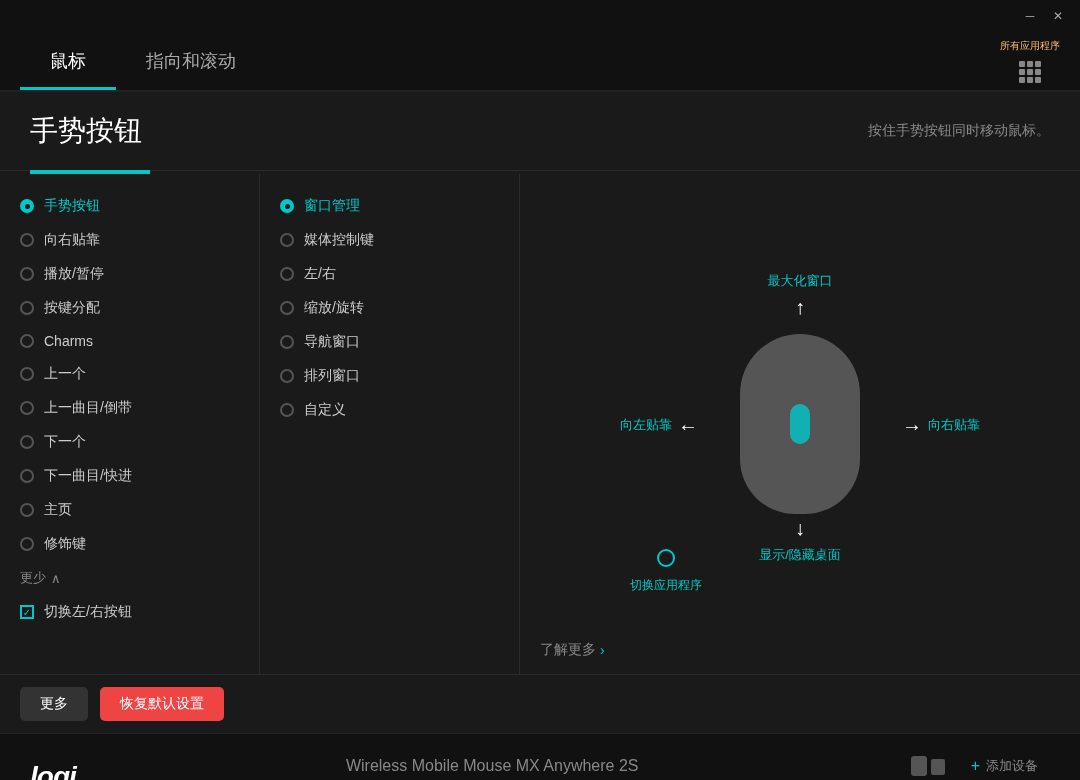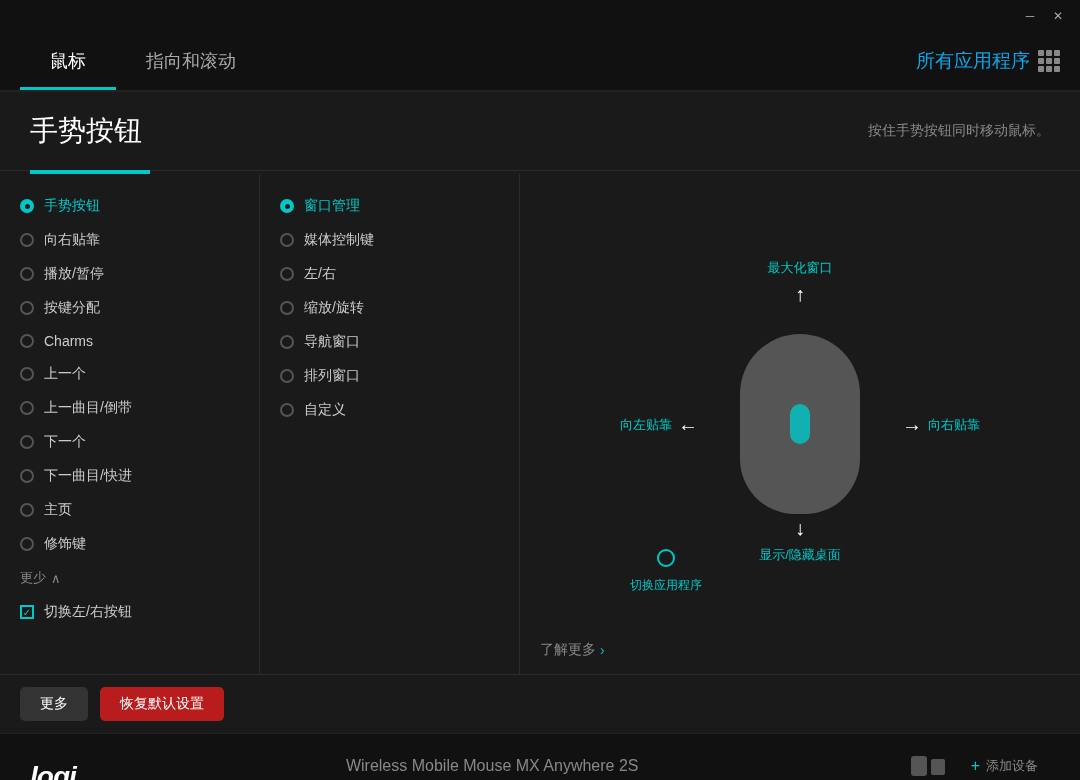--- a/index.html
+++ b/index.html
@@ -66,23 +66,24 @@
       background: #00c8c8;
     }
     .nav-tab-flow {
       color: #00c8c8;
     }
     .nav-right {
       margin-left: auto;
       display: flex;
       align-items: center;
       gap: 8px;
-      color: #0ea5e9;
-      font-size: 19px;
-      cursor: pointer;
+      color: #fdba74;
+      font-size: 10px;
+      cursor: pointer;
+      flex-direction: column;
     }
     .grid-icon {
       display: grid;
       grid-template-columns: repeat(3, 6px);
       grid-template-rows: repeat(3, 6px);
       gap: 2px;
     }
     .grid-dot {
       width: 6px;
       height: 6px;
@@ -211,21 +212,21 @@
     
     .arrow-label {
       position: absolute;
       display: flex;
       align-items: center;
       gap: 6px;
       font-size: 13px;
       color: #00c8c8;
     }
     .arrow-up {
-      top: 15px;
+      top: 28px;
       left: 50%;
       transform: translateX(-50%);
       flex-direction: column;
       align-items: center;
     }
     .arrow-down {
       bottom: 40px;
       left: 50%;
       transform: translateX(-50%);
       flex-direction: column;
@@ -307,21 +308,21 @@
       font-size: 14px;
       cursor: pointer;
       border: none;
       font-family: inherit;
     }
     .btn-more {
       background: #333;
       color: #fff;
     }
     .btn-reset {
-      background: #b91c1c;
+      background: #ef4444;
       color: #fff;
     }
 
     
     .app-footer {
       background: #111;
       height: 64px;
       display: flex;
       align-items: center;
       padding: 0 30px;

